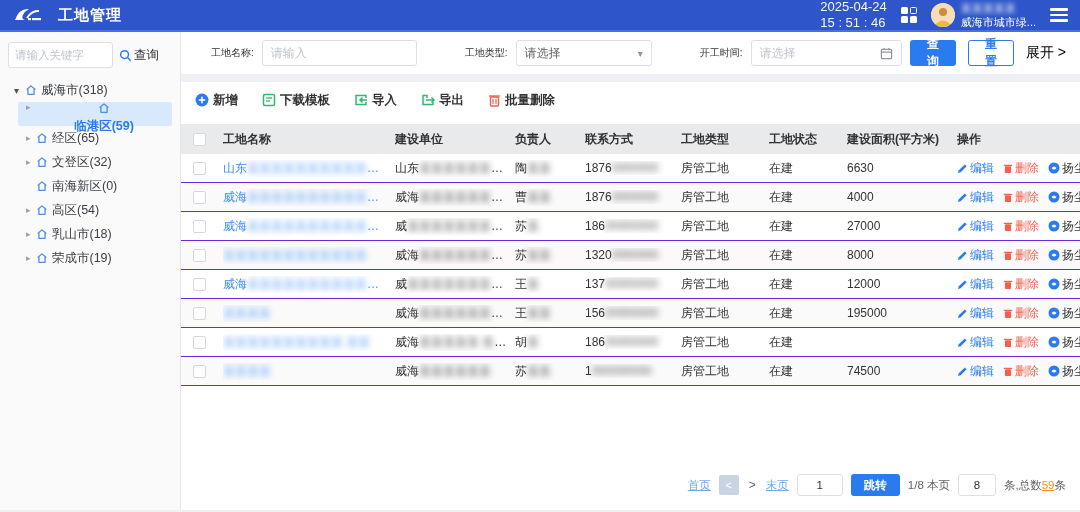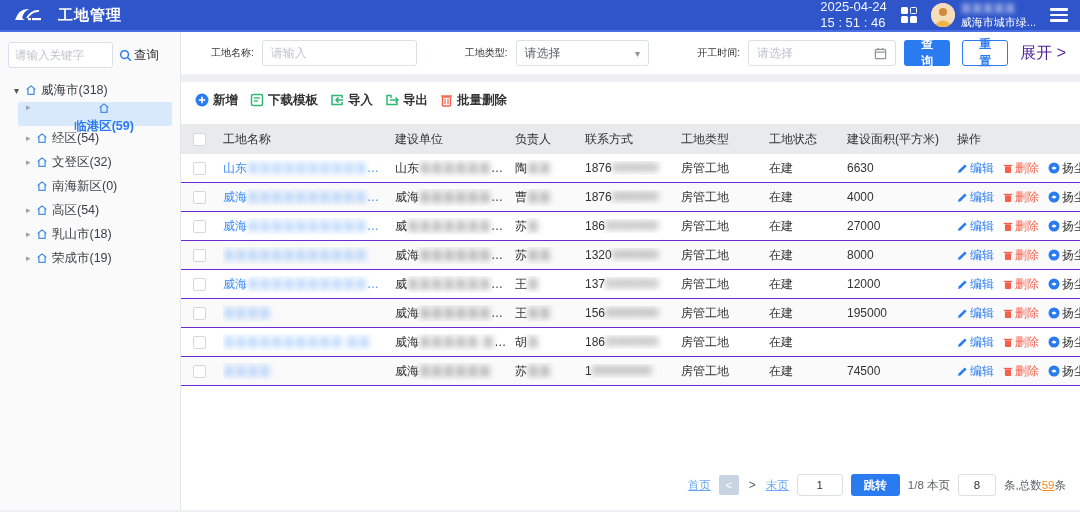--- a/index.html
+++ b/index.html
@@ -55,35 +55,35 @@
   .f-select { width:175px; margin-right:40px; display:flex; align-items:center; justify-content:space-between; color:#606266; cursor:pointer; }
   .f-select .ph { color:#606266; }
   .f-date { width:195px; display:flex; align-items:center; justify-content:space-between; cursor:pointer; }
   .f-date .ph { color:#bfc4cc; }
   .chev { color:#909399; font-size:10px; }
   .btn { height:26px; border-radius:3px; font-size:12px; padding:0 16px; cursor:pointer; border:1px solid transparent;
     display:inline-flex; align-items:center; justify-content:center; }
   .btn-primary { background:#2b7bf0; color:#fff; font-weight:bold; }
   .btn-outline { background:#fff; border-color:#2b7bf0; color:#2b7bf0; font-weight:bold; }
   .f-right { margin-left:auto; display:flex; align-items:center; gap:12px; }
-  .expand-link { color:#4c1d95; font-size:16px; cursor:pointer; white-space:nowrap;text-align:center; }
+  .expand-link { color:#000000; font-size:14px; cursor:pointer; white-space:nowrap;text-align:center; }
 
   .gap-strip { height:8px; background:#eef0f3; }
 
   
   .content { flex:1; background:#fff; display:flex; flex-direction:column; min-height:0; }
-  .toolbar { height:36px; display:flex; align-items:center; gap:12px; padding:16px 14px;font-family:Liberation Serif, serif; }
+  .toolbar { height:36px; display:flex; align-items:center; gap:24px; padding:16px 14px;font-family:Liberation Serif, serif; }
   .tool { display:flex; align-items:center; gap:4px; cursor:pointer; font-size:12.5px; font-weight:bold; color:#333; }
   .tool svg { flex:none; }
 
   
   .tbl { width:100%; }
   .trow { display:grid; grid-template-columns:30px 172px 120px 70px 96px 88px 78px 110px 1fr;
     align-items:center; height:29px; padding-left:12px; }
-  .thead { background:#e9eaec; font-weight:normal; height:30px; margin-top:6px; }
+  .thead { background:#e9eaec; font-weight:bold; height:30px; margin-top:6px; }
   .thead .tc { color:#303133; }
   .tc { font-size:12px; color:#333; white-space:nowrap; overflow:hidden; text-overflow:ellipsis; padding-right:8px; }
   .trow:not(.thead) { border-bottom:1px solid #6d28d9; }
   .rows-wrap .trow:nth-of-type(even) { background:#fafafa; }
   .cb { width:13px; height:13px; border:1px solid #d4d7dd; border-radius:2px; background:#fff; cursor:pointer; }
   .link { color:#3e8ef7; cursor:pointer; }
   .m { filter:blur(3px); opacity:.8; }
   .ops { display:flex; align-items:center; gap:9px; white-space:nowrap; }
   .op { display:inline-flex; align-items:center; gap:2px; cursor:pointer; font-size:12px; }
   .op-edit { color:#2b7bf0; }
@@ -179,21 +179,21 @@
           </span>
           <span>临港区(59)</span>
         </li>
 
         <li class="normal">
           <span class="house">
             <svg width="12" height="12" viewBox="0 0 14 14">
               <path d="M2 6.5 L7 2.2 L12 6.5 M3.4 5.8 V12 H10.6 V5.8" fill="none" stroke="#4a90e2" stroke-width="1.5" stroke-linejoin="round"></path>
             </svg>
           </span>
-          <span>经区(54)</span>
+          <span>经区(65)</span>
         </li>
 
         <li class="normal">
           <span class="house">
             <svg width="12" height="12" viewBox="0 0 14 14">
               <path d="M2 6.5 L7 2.2 L12 6.5 M3.4 5.8 V12 H10.6 V5.8" fill="none" stroke="#4a90e2" stroke-width="1.5" stroke-linejoin="round"></path>
             </svg>
           </span>
           <span>文登区(32)</span>
         </li>

